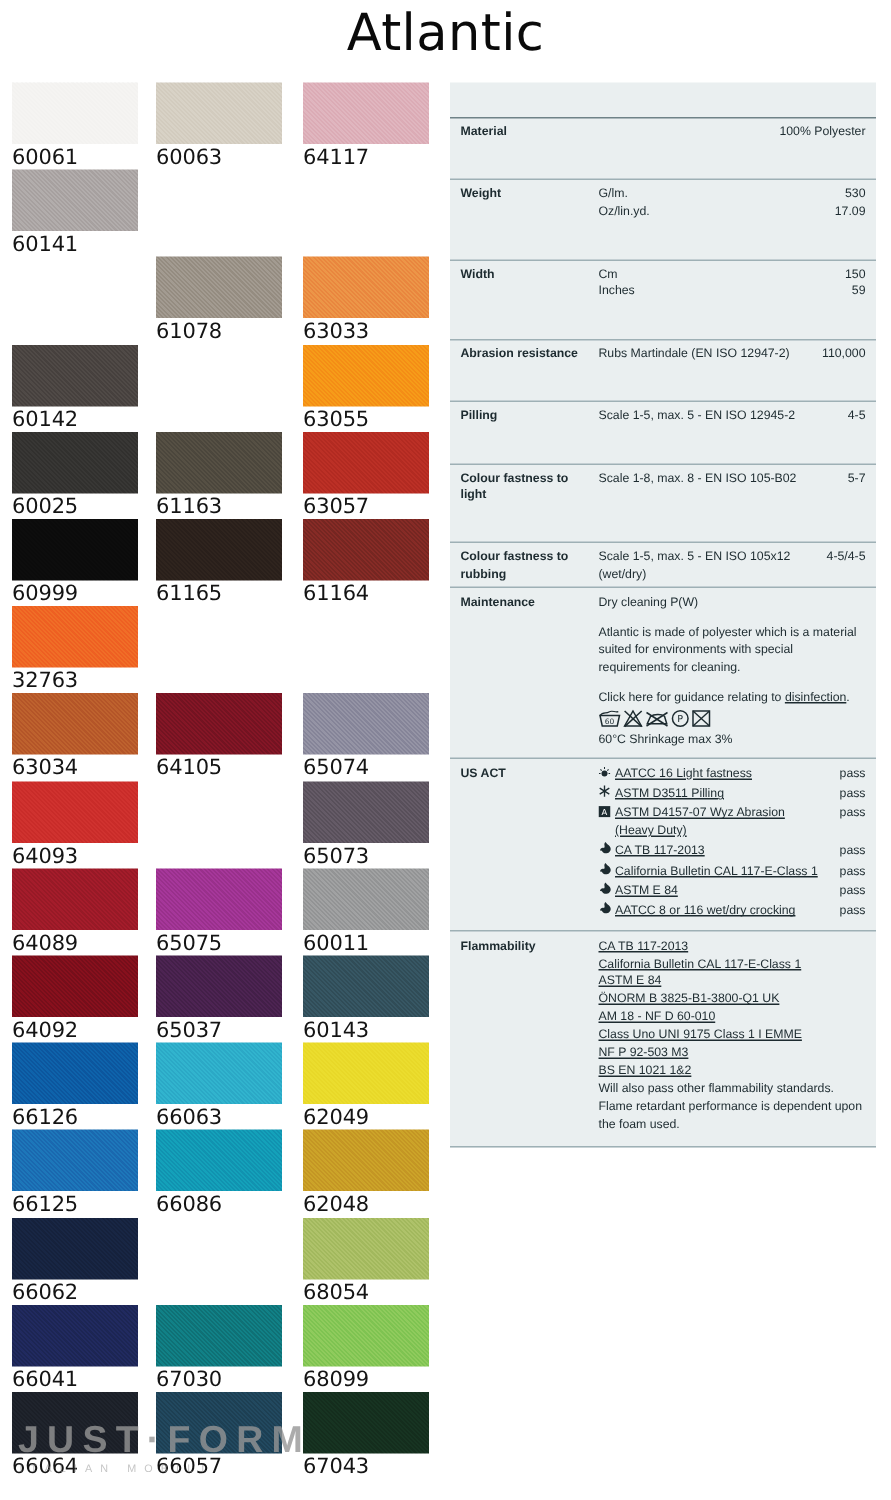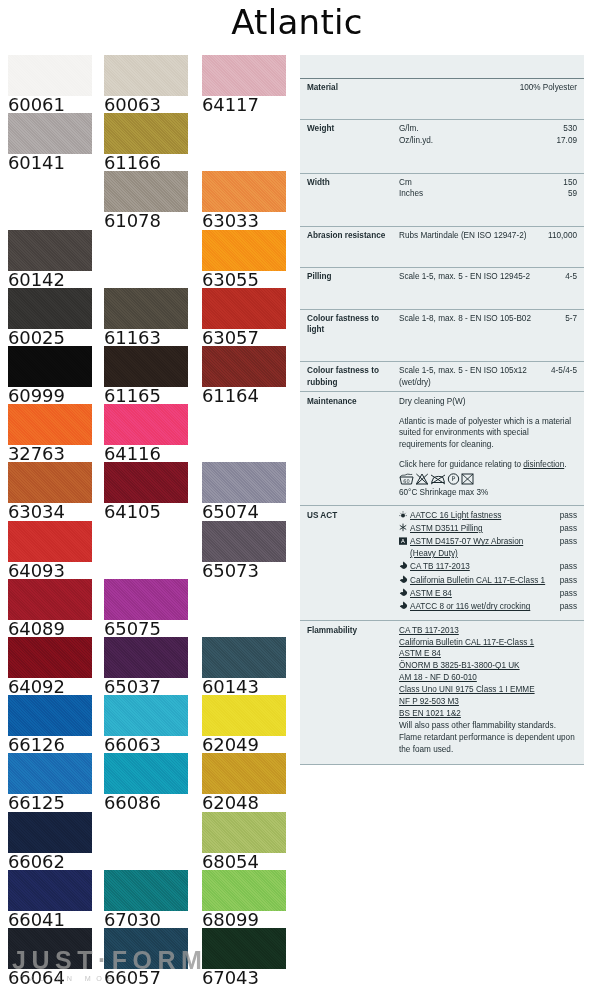--- a/index.html
+++ b/index.html
@@ -33,21 +33,21 @@
     width:296px; height:945px;
   }
   .swatch-cell { position:absolute; width:84px; }
   .swatch-chip {
     width:84px; height:41px;
     background-image:
       repeating-linear-gradient(45deg, rgba(255,255,255,.085) 0 1px, rgba(0,0,0,.055) 1px 2px);
     background-blend-mode:overlay;
   }
   .swatch-code {
-    font-size:18px;
+    font-size:14px;
     color:#141414;
     line-height:16px;
     padding-top:1px;
     font-family:"DejaVu Sans", sans-serif;
     letter-spacing:-0.1px;
   }
 
   
   #watermark {
     position:absolute;
@@ -150,24 +150,20 @@
       <div class="swatch-code">60063</div>
     </div>
     <div class="swatch-cell" style="left: 202px; top: 0px;">
       <div class="swatch-chip" style="background-color: rgb(221, 175, 185);"></div>
       <div class="swatch-code">64117</div>
     </div>
     <div class="swatch-cell" style="left: 8px; top: 58.2px;">
       <div class="swatch-chip" style="background-color: rgb(171, 165, 164);"></div>
       <div class="swatch-code">60141</div>
     </div>
-    <div class="swatch-cell" style="left: 104px; top: 58.2px;">
-      <div class="swatch-chip" style="background-color: rgb(166, 143, 57);"></div>
-      <div class="swatch-code">61166</div>
-    </div>
     <div class="swatch-cell" style="left: 104px; top: 116.4px;">
       <div class="swatch-chip" style="background-color: rgb(154, 146, 135);"></div>
       <div class="swatch-code">61078</div>
     </div>
     <div class="swatch-cell" style="left: 202px; top: 116.4px;">
       <div class="swatch-chip" style="background-color: rgb(234, 140, 66);"></div>
       <div class="swatch-code">63033</div>
     </div>
     <div class="swatch-cell" style="left: 8px; top: 174.6px;">
       <div class="swatch-chip" style="background-color: rgb(74, 68, 65);"></div>
@@ -198,24 +194,20 @@
       <div class="swatch-code">61165</div>
     </div>
     <div class="swatch-cell" style="left: 202px; top: 291px;">
       <div class="swatch-chip" style="background-color: rgb(124, 40, 35);"></div>
       <div class="swatch-code">61164</div>
     </div>
     <div class="swatch-cell" style="left: 8px; top: 349.2px;">
       <div class="swatch-chip" style="background-color: rgb(239, 101, 36);"></div>
       <div class="swatch-code">32763</div>
     </div>
-    <div class="swatch-cell" style="left: 104px; top: 349.2px;">
-      <div class="swatch-chip" style="background-color: rgb(238, 61, 115);"></div>
-      <div class="swatch-code">64116</div>
-    </div>
     <div class="swatch-cell" style="left: 8px; top: 407.4px;">
       <div class="swatch-chip" style="background-color: rgb(184, 90, 42);"></div>
       <div class="swatch-code">63034</div>
     </div>
     <div class="swatch-cell" style="left: 104px; top: 407.4px;">
       <div class="swatch-chip" style="background-color: rgb(122, 20, 35);"></div>
       <div class="swatch-code">64105</div>
     </div>
     <div class="swatch-cell" style="left: 202px; top: 407.4px;">
       <div class="swatch-chip" style="background-color: rgb(139, 138, 157);"></div>
@@ -229,20 +221,24 @@
       <div class="swatch-chip" style="background-color: rgb(93, 84, 95);"></div>
       <div class="swatch-code">65073</div>
     </div>
     <div class="swatch-cell" style="left: 8px; top: 523.8px;">
       <div class="swatch-chip" style="background-color: rgb(156, 26, 40);"></div>
       <div class="swatch-code">64089</div>
     </div>
     <div class="swatch-cell" style="left: 104px; top: 523.8px;">
       <div class="swatch-chip" style="background-color: rgb(158, 51, 145);"></div>
       <div class="swatch-code">65075</div>
+    </div>
+    <div class="swatch-cell" style="left: 202px; top: 523.8px;">
+      <div class="swatch-chip" style="background-color: rgb(152, 153, 154);"></div>
+      <div class="swatch-code">60011</div>
     </div>
     <div class="swatch-cell" style="left: 8px; top: 582px;">
       <div class="swatch-chip" style="background-color: rgb(125, 15, 27);"></div>
       <div class="swatch-code">64092</div>
     </div>
     <div class="swatch-cell" style="left: 104px; top: 582px;">
       <div class="swatch-chip" style="background-color: rgb(71, 33, 76);"></div>
       <div class="swatch-code">65037</div>
     </div>
     <div class="swatch-cell" style="left: 202px; top: 582px;">

